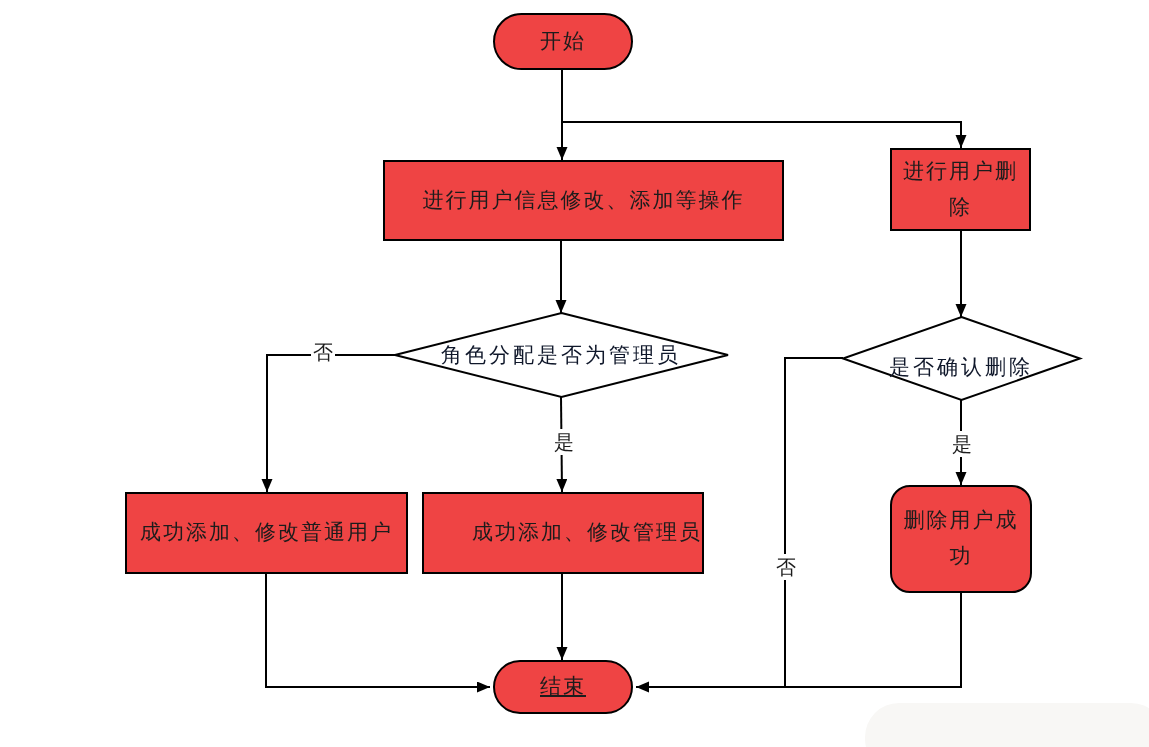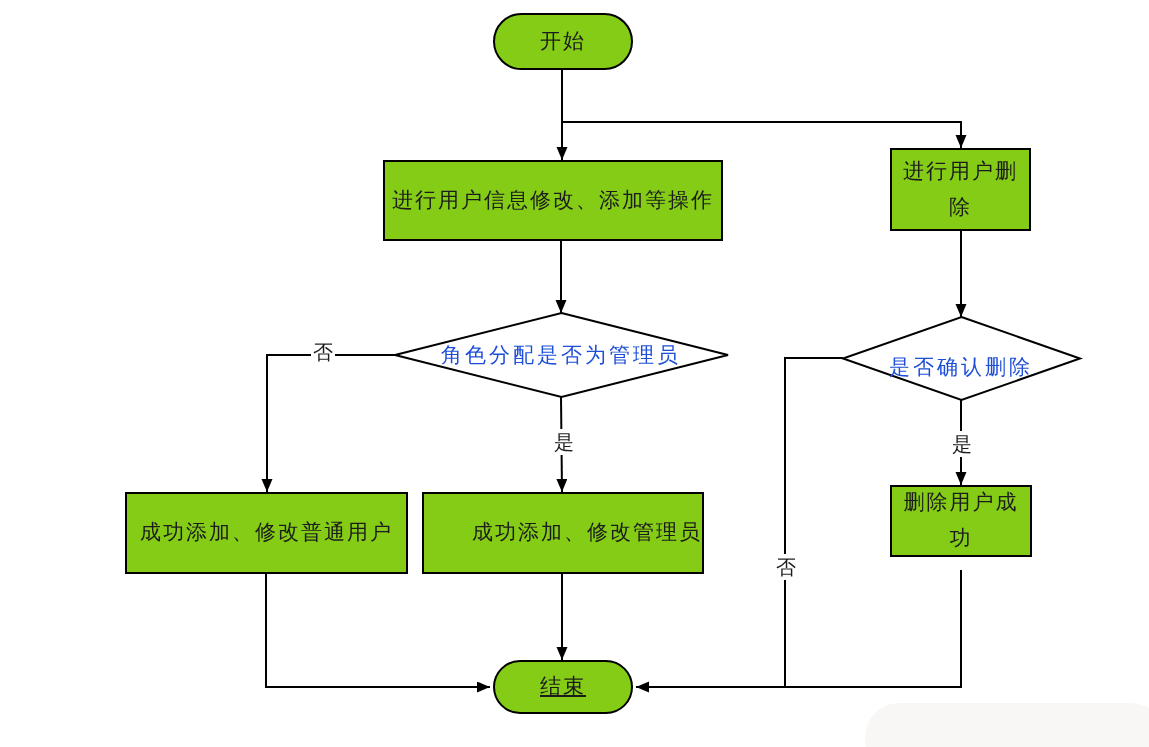--- a/index.html
+++ b/index.html
@@ -22,40 +22,40 @@
     width: 1149px;
     height: 747px;
   }
   .node {
     position: absolute;
     box-sizing: border-box;
     display: flex;
     align-items: center;
     justify-content: center;
     text-align: center;
-    background: #84cc16;
+    background: #ef4444;
     border: 2px solid #000000;
     color: #1c1c1c;
     font-size: 21px;
     letter-spacing: 2px;
     line-height: 1.7;
   }
   .stadium {
     border-radius: 29px;
   }
   .diamond-label {
     position: absolute;
     box-sizing: border-box;
     display: flex;
     align-items: center;
     justify-content: center;
     text-align: center;
     background: transparent;
     border: none;
-    color: #1d4ed8;
+    color: #0f172a;
     font-size: 21px;
     letter-spacing: 3px;
   }
   .edge-label {
     position: absolute;
     box-sizing: border-box;
     background: #ffffff;
     color: #1c1c1c;
     font-size: 20px;
     line-height: 1.3;
@@ -107,41 +107,41 @@
     <polyline points="562,574 562,660" fill="none" stroke="#000000" stroke-width="2" marker-end="url(#arrow)"></polyline>
 
     <polygon points="561.5,313 728,355 561.5,397 395,355" fill="#ffffff" stroke="#000000" stroke-width="2"></polygon>
     <polygon points="961.5,317 1080,358.5 961.5,400 843,358.5" fill="#ffffff" stroke="#000000" stroke-width="2"></polygon>
   </svg>
 
   <div class="node stadium" style="left:493px; top:13px; width:140px; height:57px;">
     <span>开始</span>
   </div>
 
-  <div class="node" style="left:383px; top:160px; width:340px; height:81px;">
+  <div class="node" style="left:383px; top:160px; width:401px; height:81px;">
     <span>进行用户信息修改、添加等操作</span>
   </div>
 
   <div class="node" style="left:890px; top:148px; width:141px; height:83px; padding:0 8px;text-align:center;">
     <span>进行用户删除</span>
   </div>
 
   <div class="diamond-label" style="left:411px; top:340px; width:300px; height:30px;">角色分配是否为管理员</div>
 
   <div class="diamond-label" style="left:861px; top:352px; width:200px; height:30px;">是否确认删除</div>
 
   <div class="node" style="left:125px; top:492px; width:283px; height:82px;">
     <span>成功添加、修改普通用户</span>
   </div>
 
   <div class="node" style="left:422px; top:492px; width:282px; height:82px;justify-content:flex-end;">
     <span>成功添加、修改管理员</span>
   </div>
 
-  <div class="node" style="left:890px; top:485px; width:142px; height:72px; padding:0 8px;">
+  <div class="node" style="left:890px; top:485px; width:142px; height:108px; padding:0 8px;border-radius:20px;">
     <span>删除用户成功</span>
   </div>
 
   <div class="node stadium" style="left:493px; top:660px; width:140px; height:54px; border-radius:27px;text-decoration:underline;">
     <span>结束</span>
   </div>
 
   <div class="edge-label" style="left:311px; top:339px; width:24px;">否</div>
   <div class="edge-label" style="left:552px; top:429px; width:24px;">是</div>
   <div class="edge-label" style="left:950px; top:431px; width:24px;">是</div>

